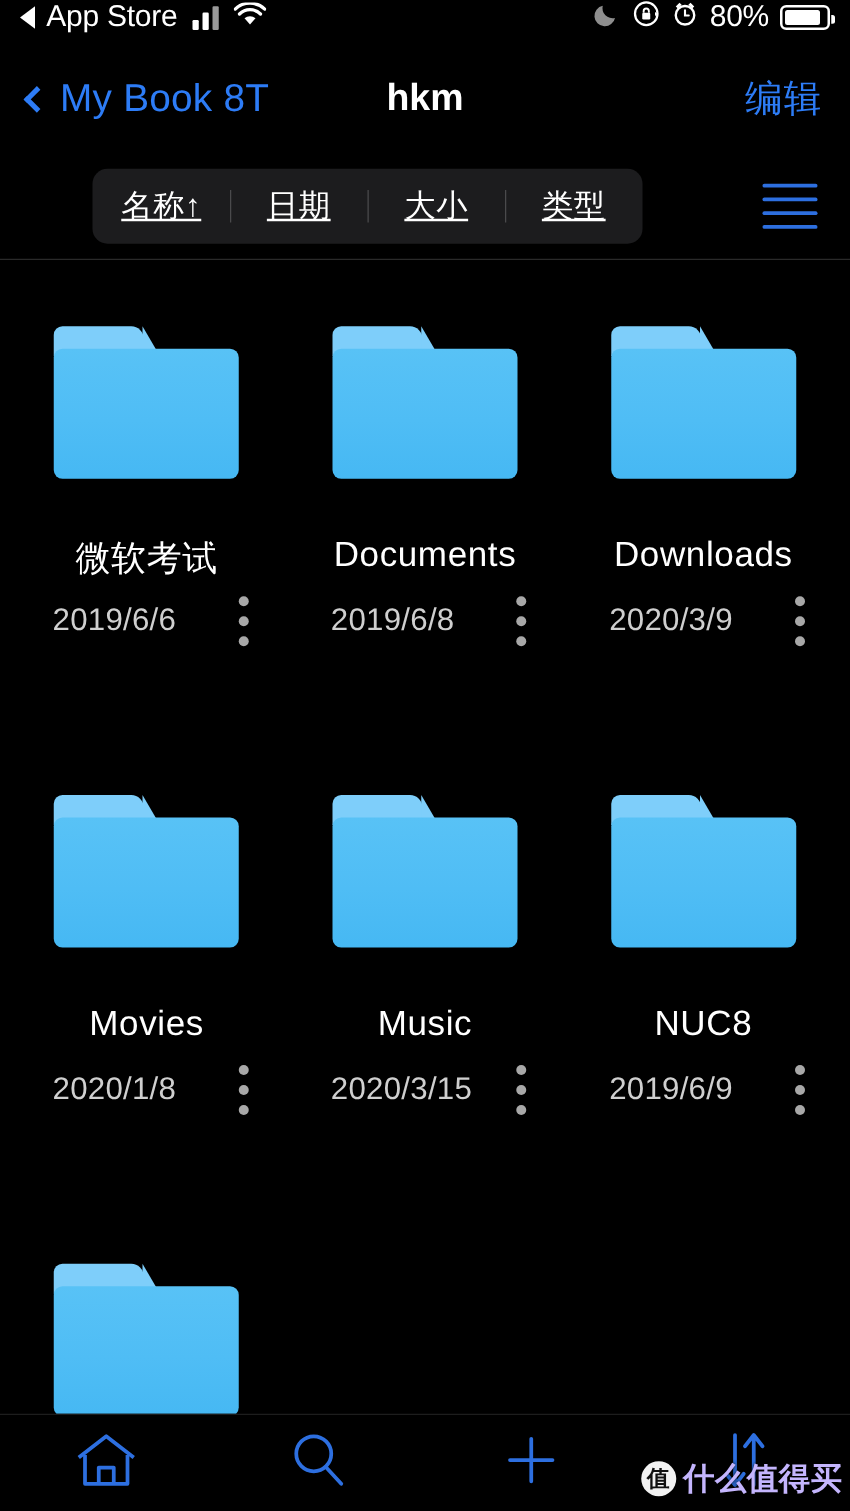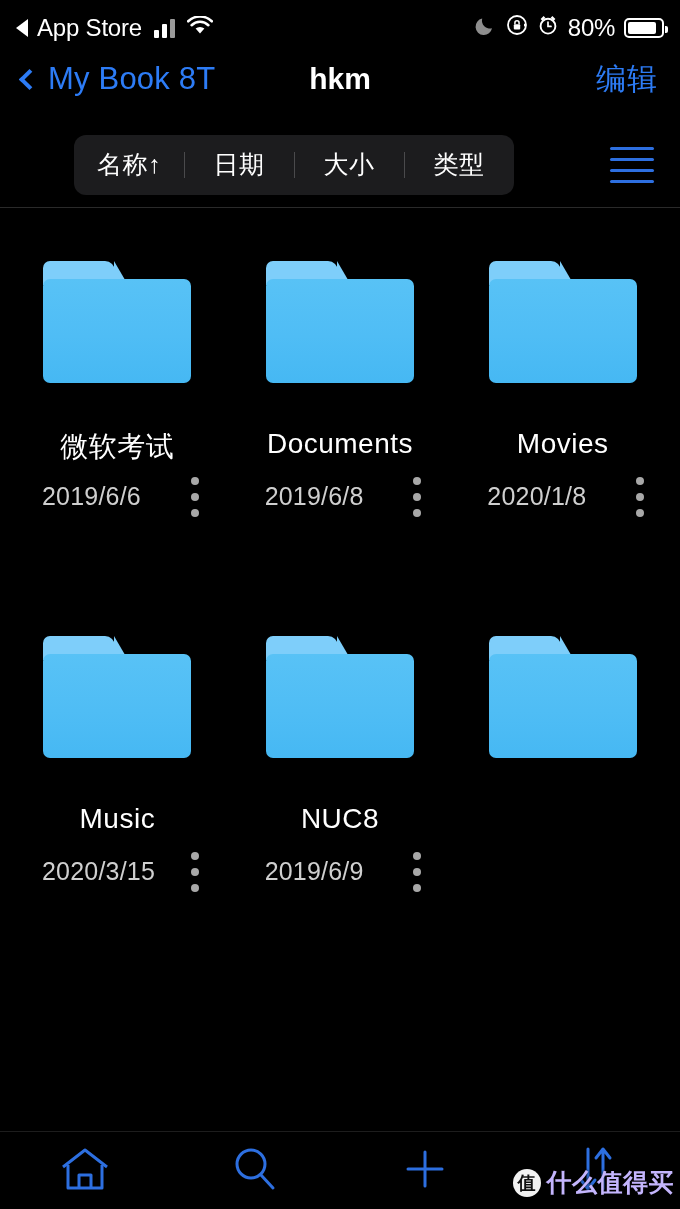--- a/index.html
+++ b/index.html
@@ -17,21 +17,21 @@
     background: #000;
     color: #fff;
   }
 
   
   .statusbar {
     position: absolute;
     top: 0; left: 0; right: 0;
     height: 42px;
     display: flex;
-    align-items: flex-end;
+    align-items: flex-start;
     padding: 0 16px;
     font-size: 23px;
     font-weight: 400;
   }
   .sb-left { display: flex; align-items: center; gap: 7px; flex: 0 0 auto; }
   .sb-backtri {
     width: 0; height: 0;
     border-top: 9px solid transparent;
     border-bottom: 9px solid transparent;
     border-right: 12px solid #fff;
@@ -122,20 +122,21 @@
   }
 
   
   .sortbar-wrap {
     position: absolute;
     top: 122px; left: 0; right: 0;
     height: 85px;
     display: flex;
     align-items: center;
     padding: 0 18px 0 74px;
+    text-decoration: underline;
   }
   .segment {
     flex: 1;
     height: 60px;
     background: #1c1c1e;
     border-radius: 12px;
     display: flex;
     align-items: center;
     max-width: 440px;
   }
@@ -401,20 +402,33 @@
             <i></i>
             <i></i>
             <i></i>
           </div>
         </div>
         <div class="cell">
           <div class="folder">
             <div class="tab"></div>
             <div class="body"></div>
           </div>
+          <div class="cell-name">Downloads</div>
+          <div class="cell-date">2020/3/9</div>
+          <div class="dots">
+            <i></i>
+            <i></i>
+            <i></i>
+          </div>
+        </div>
+        <div class="cell">
+          <div class="folder">
+            <div class="tab"></div>
+            <div class="body"></div>
+          </div>
           <div class="cell-name">Movies</div>
           <div class="cell-date">2020/1/8</div>
           <div class="dots">
             <i></i>
             <i></i>
             <i></i>
           </div>
         </div>
         <div class="cell">
           <div class="folder">

